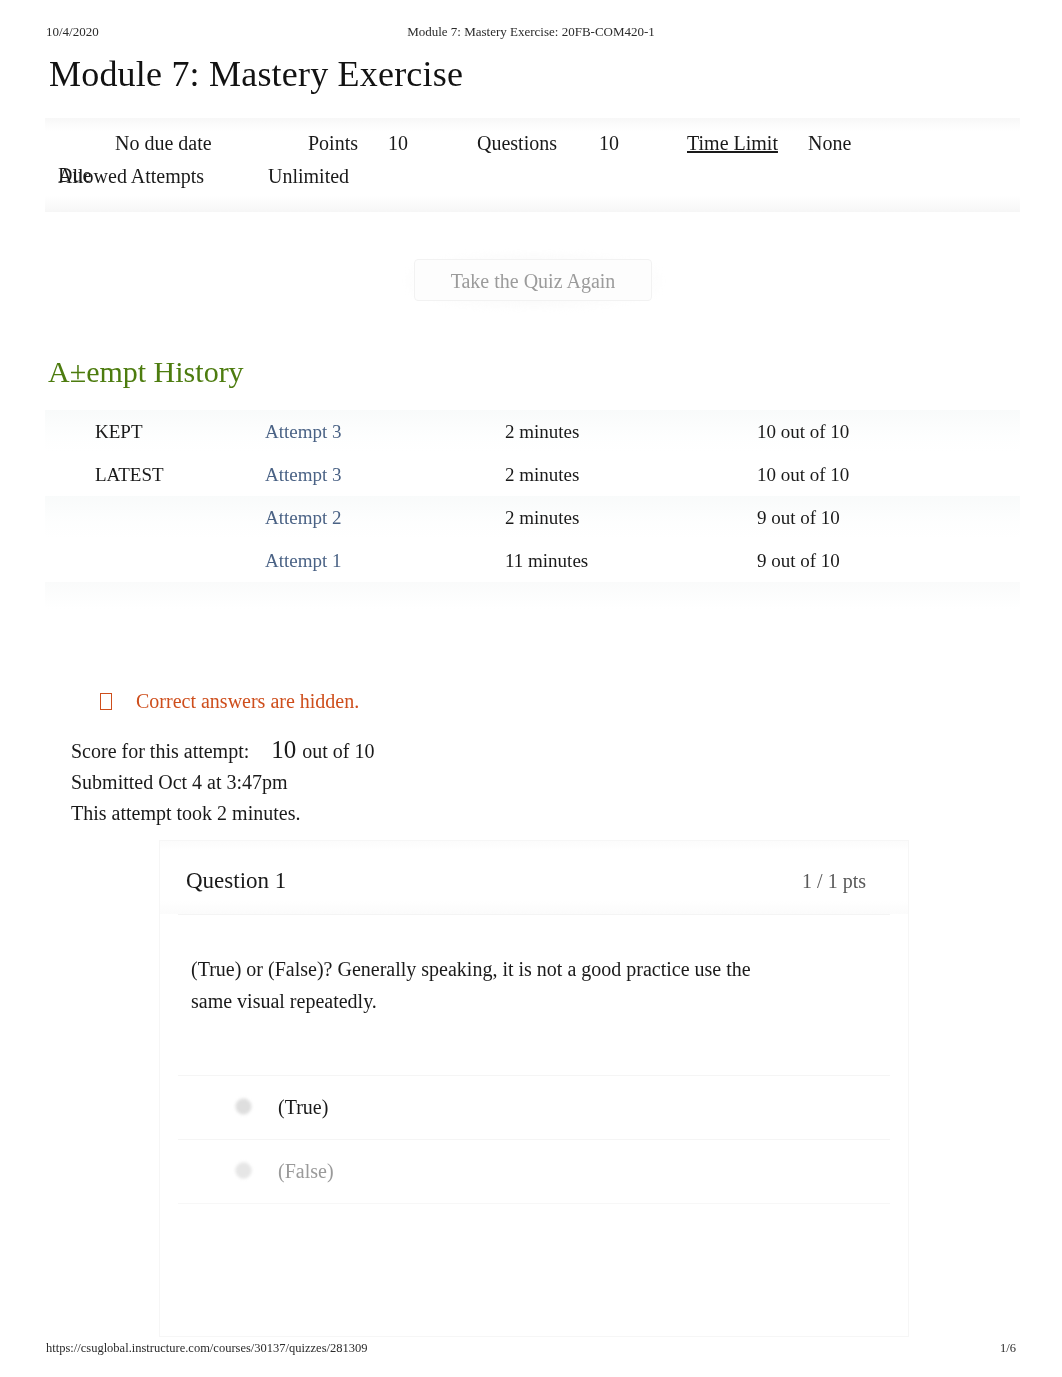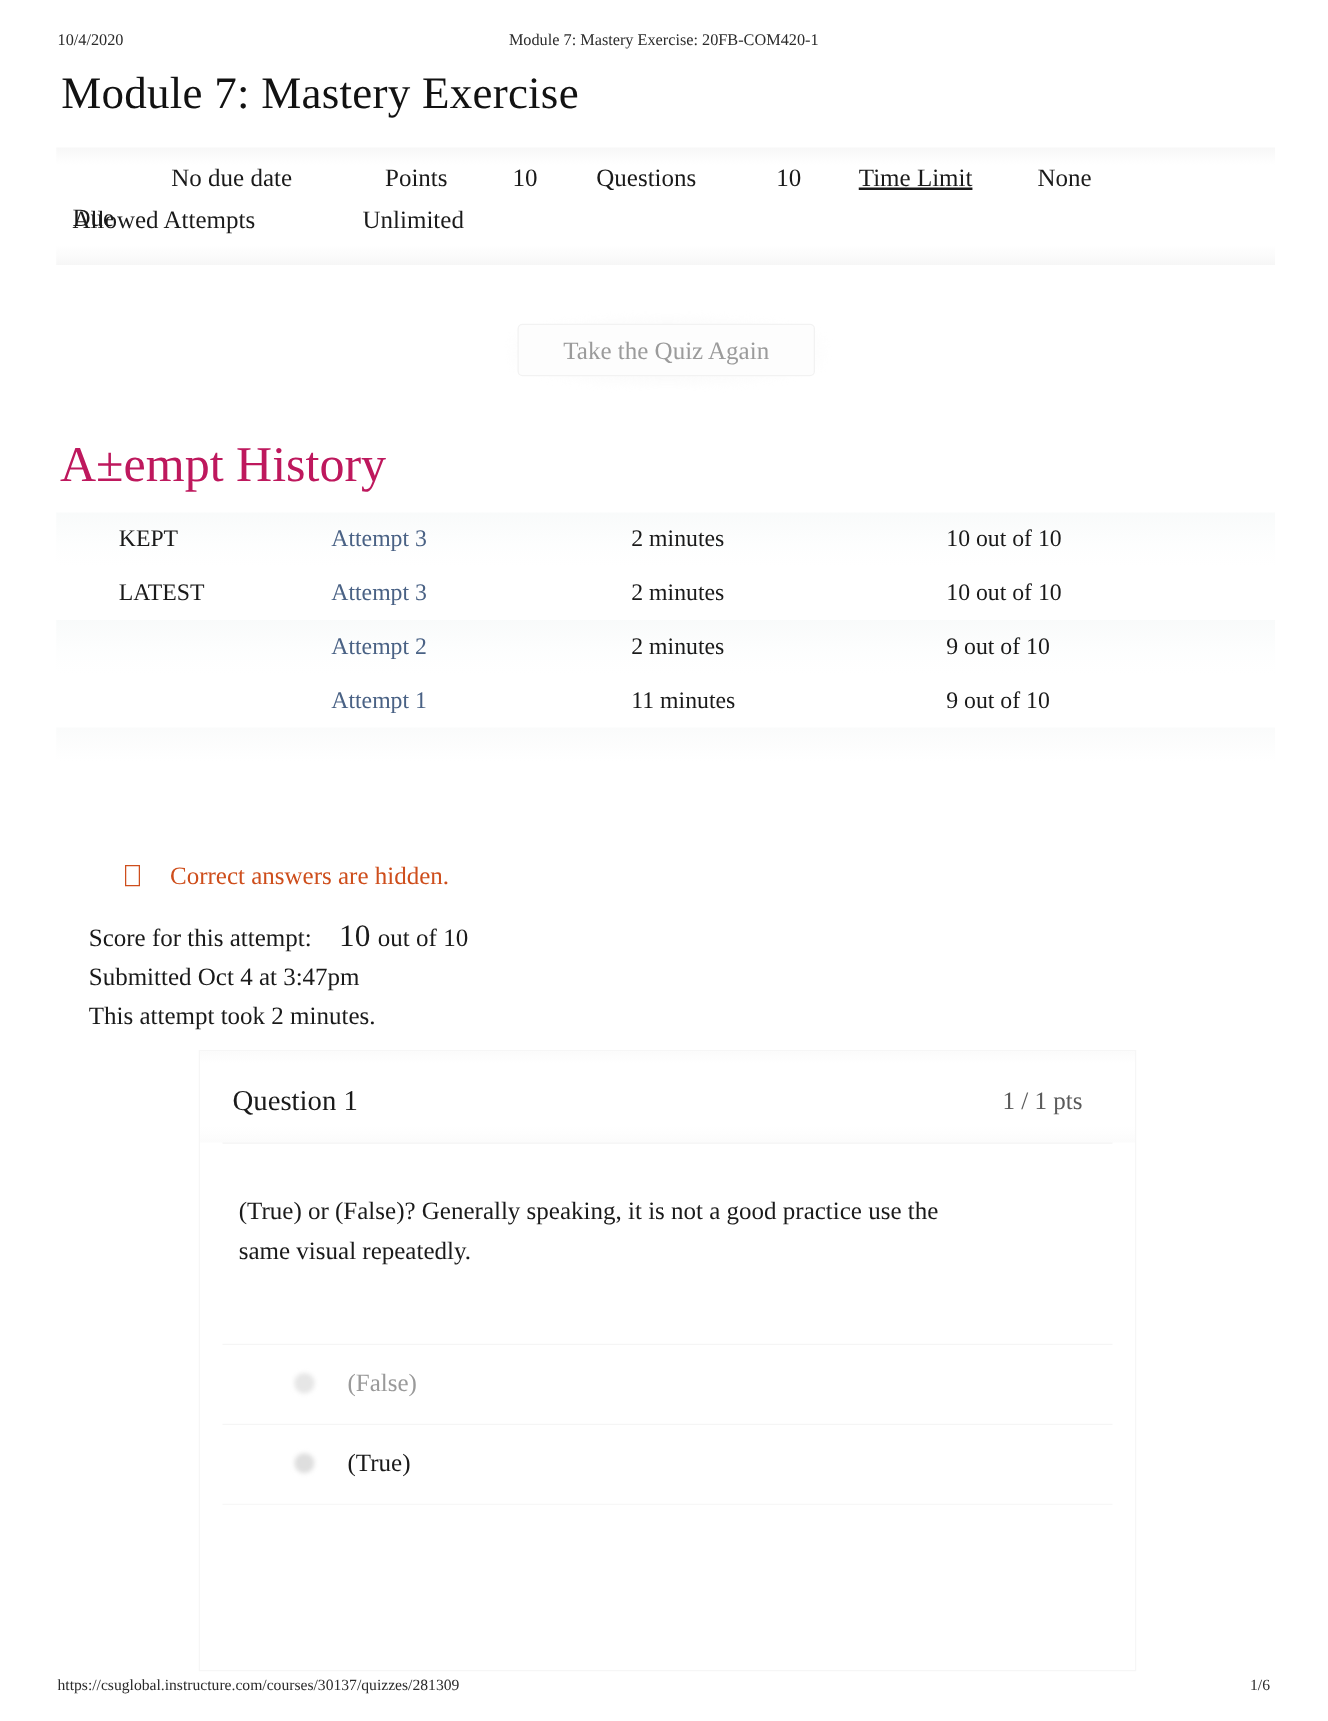--- a/index.html
+++ b/index.html
@@ -98,21 +98,21 @@
     position: absolute;
     left: 13px;
     font-size: 20px;
     line-height: 24px;
     white-space: nowrap;
     color: #1a1a1a;
   }
   .meta-row.r1 { top: 13px; }
   .meta-row.r2 { top: 46px; }
   .meta-label { display: inline-block; }
-  .meta-value { display: inline-block; margin-left: 22px; }
+  .meta-value { display: inline-block; }
   .m-due-l    { position: absolute; left: 0px; margin-top: 32px;   }
   .m-due-v    { position: absolute; left: 57px;  }
   .m-pts-l    { position: absolute; left: 250px; }
   .m-pts-v    { position: absolute; left: 330px; }
   .m-qs-l     { position: absolute; left: 419px; }
   .m-qs-v     { position: absolute; left: 541px; }
   .m-tl-l     { position: absolute; left: 629px; text-decoration: underline; }
   .m-tl-v     { position: absolute; left: 750px; }
   .m-aa-l     { position: absolute; left: 0px; text-align: right;   }
   .m-aa-v     { position: absolute; left: 210px; }
@@ -152,23 +152,23 @@
     cursor: pointer;
   }
 
   
   h2.history-title {
     position: absolute;
     left: 48px;
     top: 353px;
     margin: 0;
     font-weight: normal;
-    font-size: 40px;
+    font-size: 30px;
     line-height: 38px;
-    color: #be185d;
+    color: #4d7c0f;
   }
 
   .history-table {
     position: absolute;
     left: 45px;
     top: 410px;
     width: 975px;
   }
   .ht-row {
     position: relative;
@@ -412,27 +412,27 @@
   <div class="question-card">
     <div class="qc-header">
       <span class="qc-title">Question 1</span>
       <span class="qc-pts">1 / 1 pts</span>
     </div>
     <div class="qc-divider"></div>
     <div class="qc-body">
       <div class="qc-text">(True) or (False)? Generally speaking, it is not a good practice use the same visual repeatedly.</div>
       <div class="answers">
         <div class="answer-row">
+          <span class="radio selected"></span>
+          <span class="answer-label picked">(True)</span>
+        </div>
+        <div class="answer-row">
           <span class="radio"></span>
           <span class="answer-label unpicked">(False)</span>
         </div>
-        <div class="answer-row">
-          <span class="radio selected"></span>
-          <span class="answer-label picked">(True)</span>
-        </div>
       </div>
     </div>
   </div>
 
   <div class="print-footer">
     <span class="pf-url">https://csuglobal.instructure.com/courses/30137/quizzes/281309</span>
     <span class="pf-page">1/6</span>
   </div>
 
 </div>

